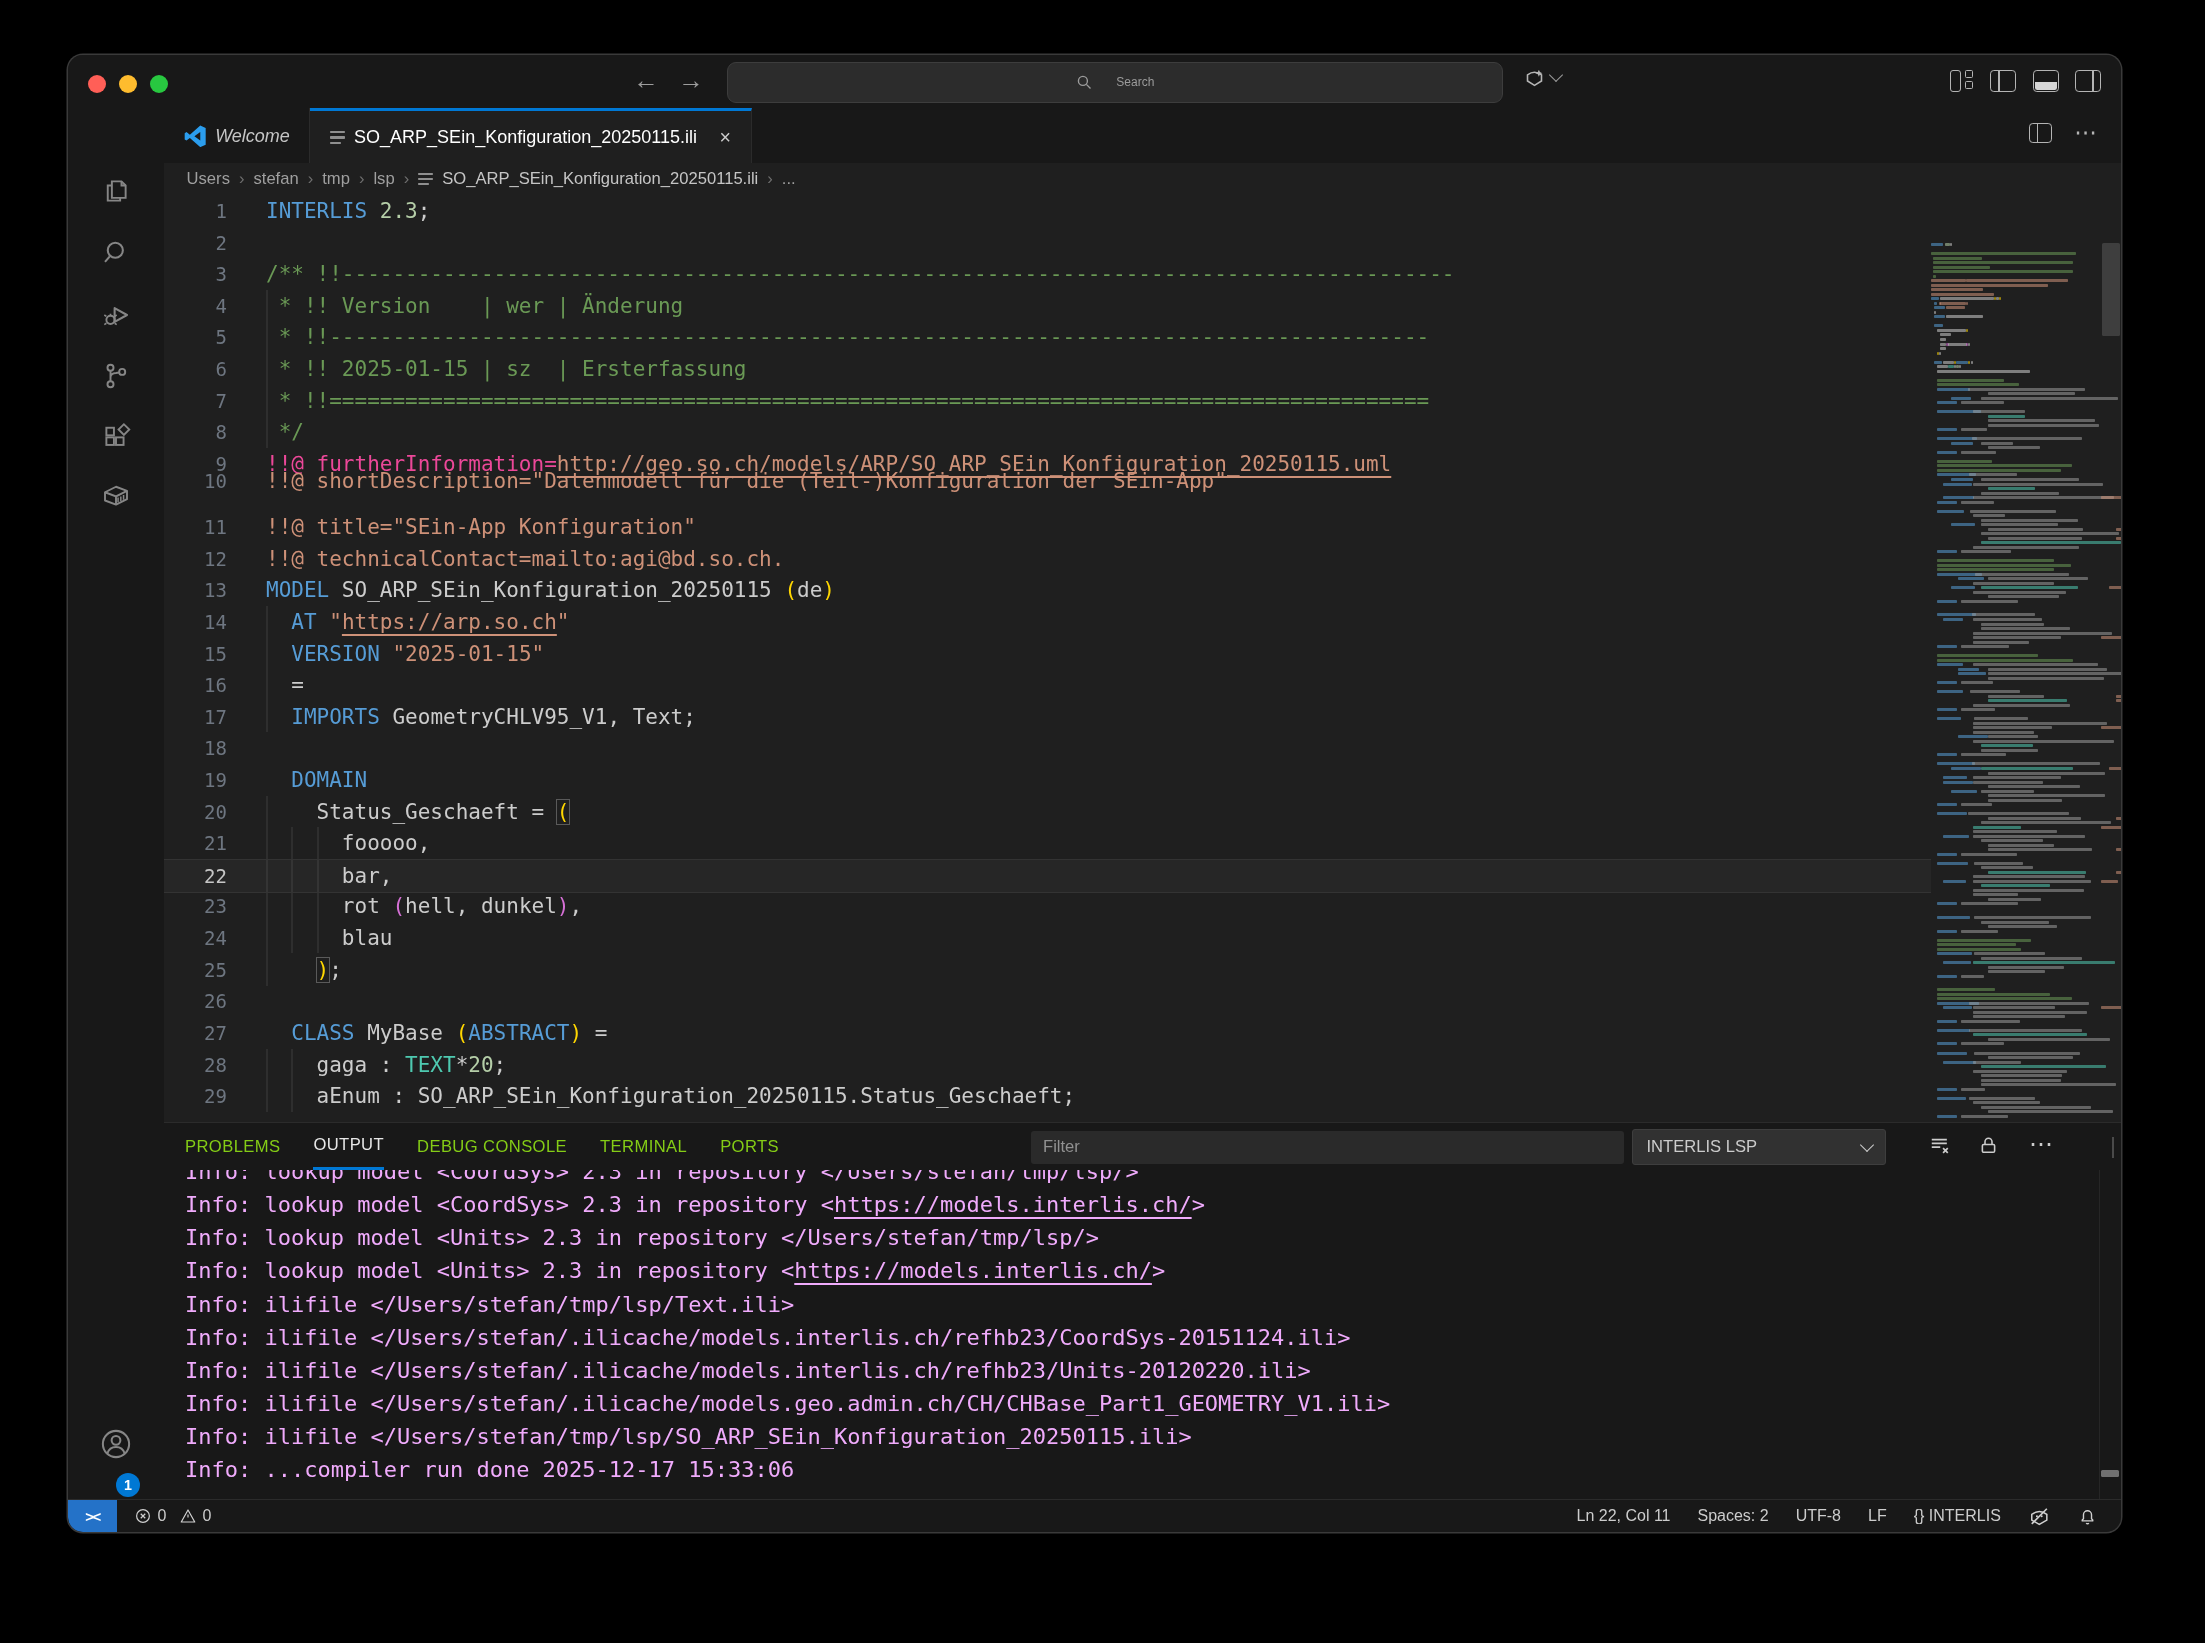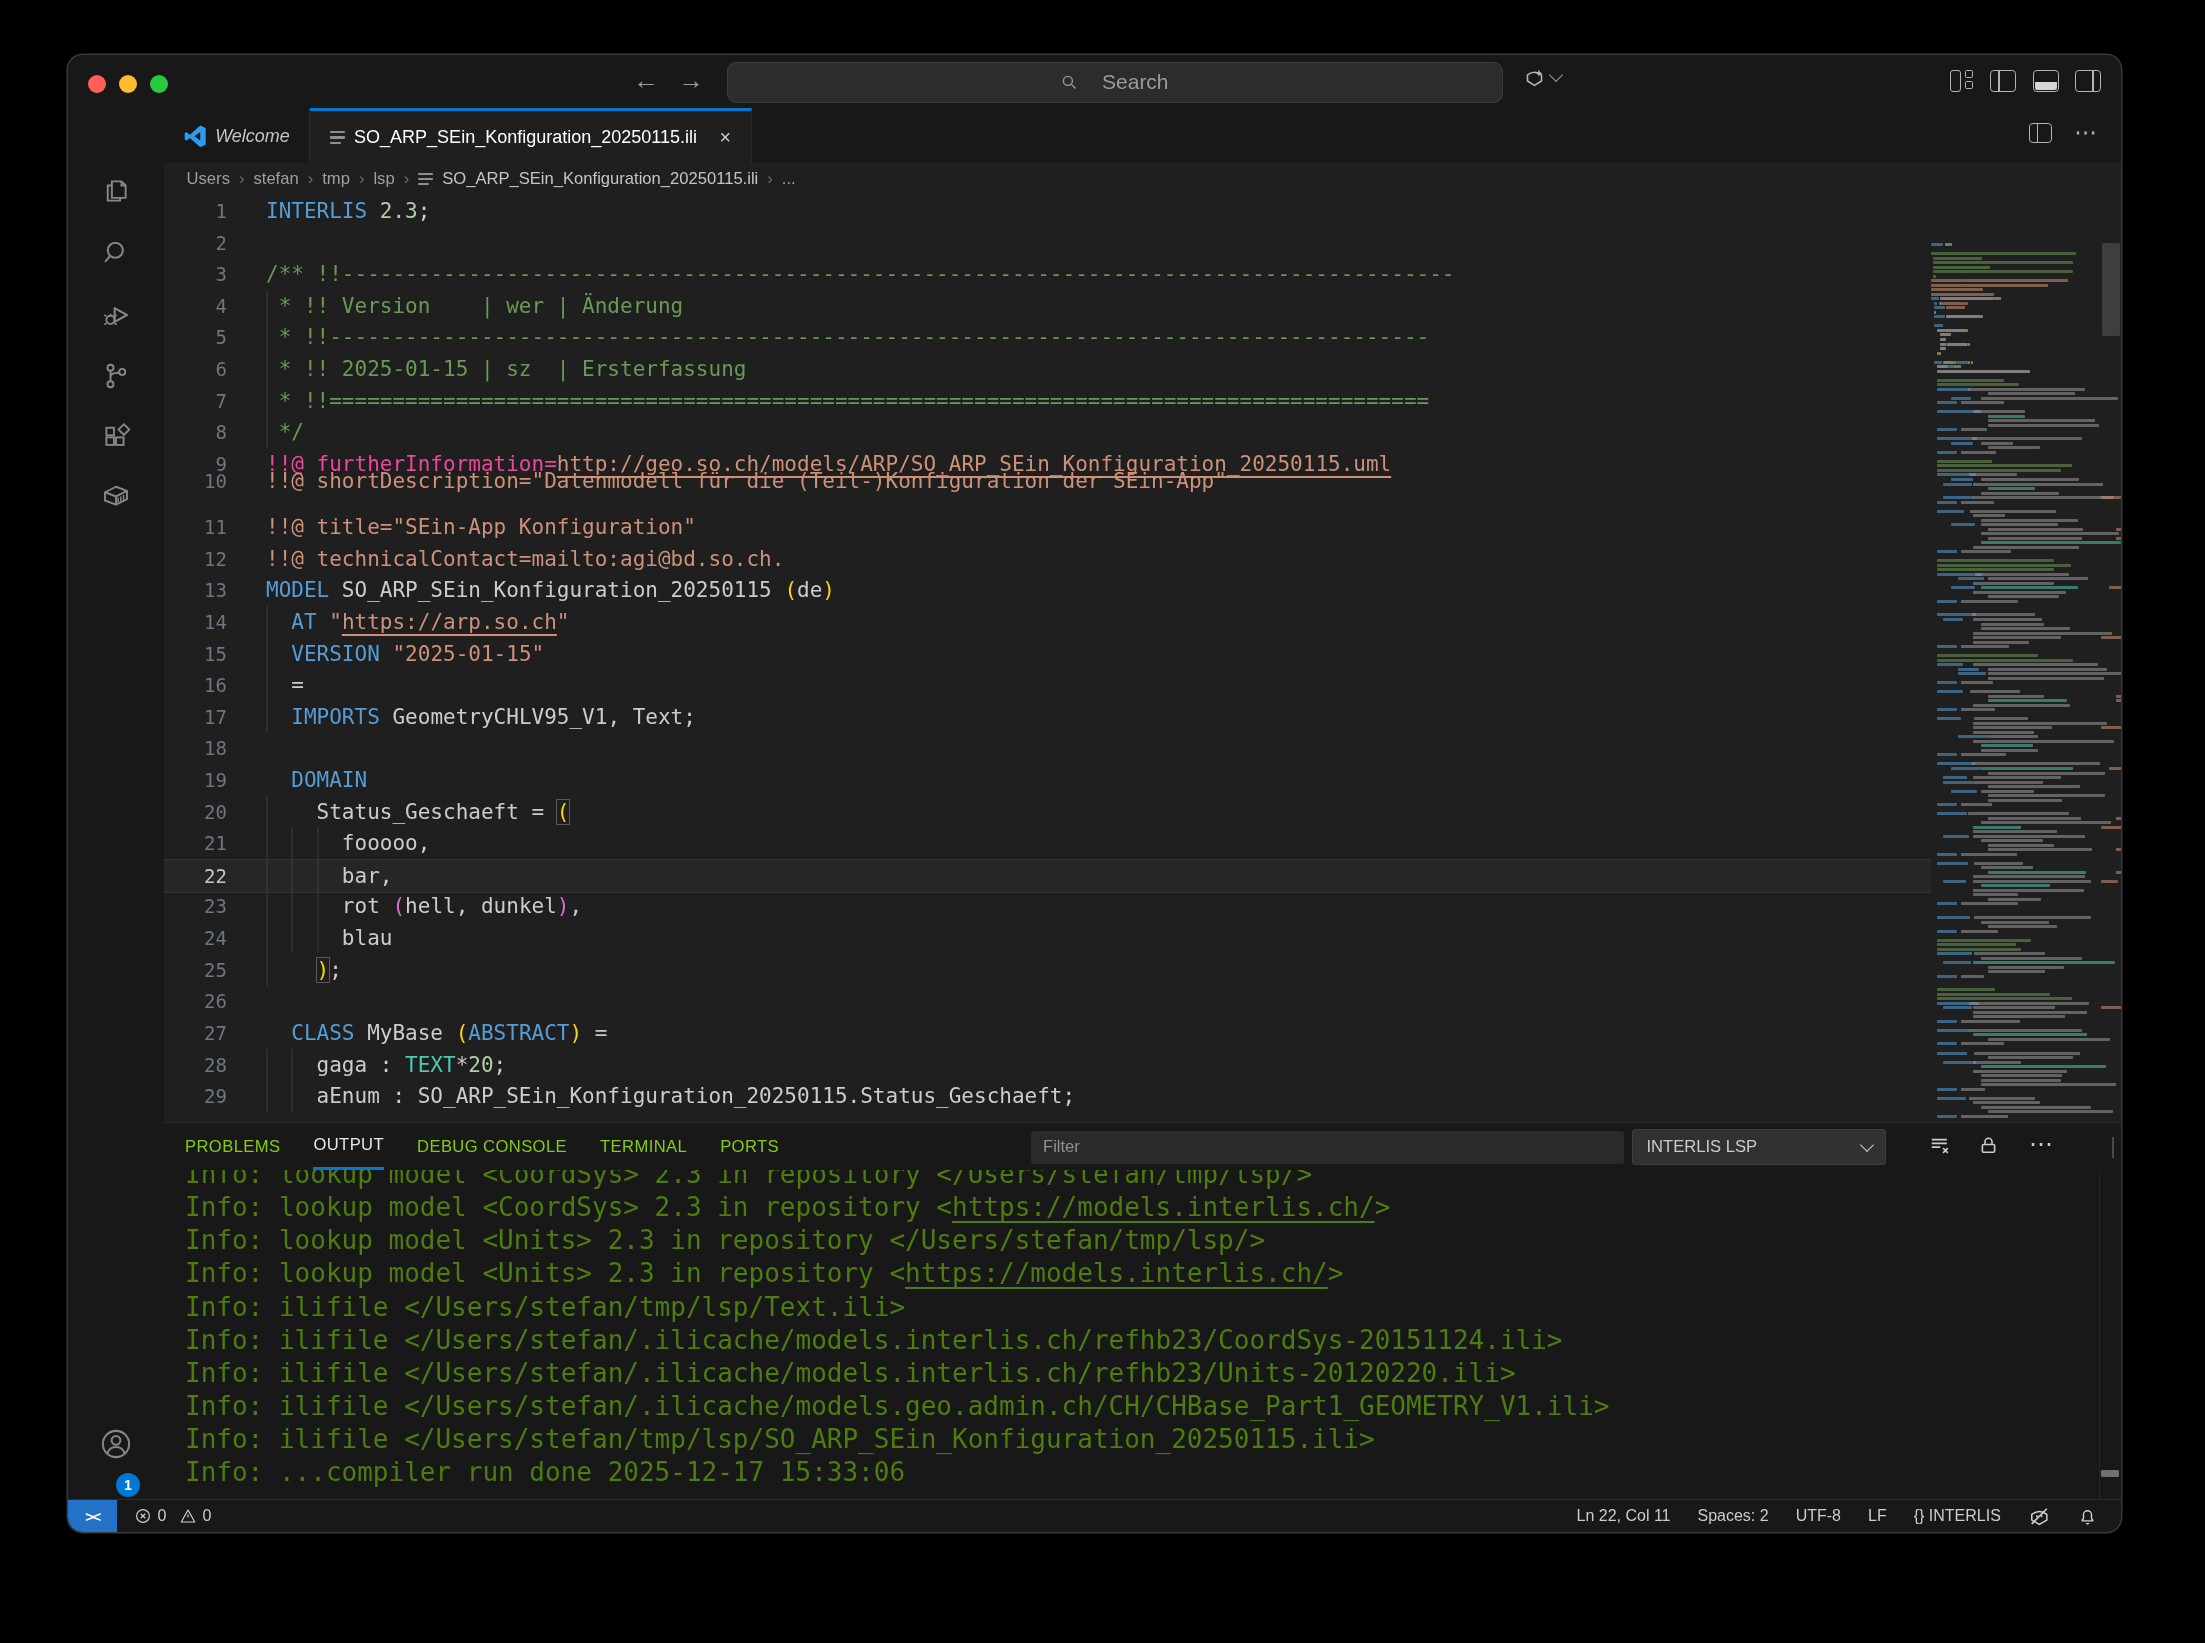--- a/index.html
+++ b/index.html
@@ -6,21 +6,21 @@
   .page{position:relative;width:2205px;height:1644px;background:#000;overflow:hidden;
         font-family:"Liberation Sans",sans-serif;color:#cccccc;}
   .window{position:absolute;left:68px;top:55px;width:2053px;height:1477px;background:#1f1f1f;
           border-radius:15px;overflow:hidden;box-shadow:0 0 0 1.5px #3a3a3a,0 30px 90px rgba(0,0,0,.8);}
   
   .titlebar{position:absolute;left:0;top:0;width:100%;height:53px;background:#181818;border-bottom:1.5px solid #2b2b2b;}
   .tl{position:absolute;top:20.3px;width:18px;height:18px;border-radius:50%;}
   .nav{position:absolute;top:10.5px;font-size:25.6px;color:#9d9d9d;width:30px;text-align:center;}
   .searchbox{position:absolute;left:659px;top:6.8px;width:774px;height:39px;background:#2c2c2c;
              border:1.5px solid #3d3d3d;border-radius:9px;display:flex;align-items:center;justify-content:center;
-             gap:24px;color:#9b9b9b;font-size:21px;}
+             gap:24px;color:#9b9b9b;font-size:12px;}
   .copilot{position:absolute;left:1456px;top:12px;display:flex;align-items:center;gap:6px;color:#b5b5b5;}
   .tb-icons{position:absolute;right:19.6px;top:15px;display:flex;gap:16.6px;}
   .lay{width:24px;height:19.6px;border:1.5px solid #b4b4b4;border-radius:3.8px;position:relative;}
   .lay.l::after{content:"";position:absolute;left:6.8px;top:0;bottom:0;width:1.5px;background:#b4b4b4;}
   .lay.r::after{content:"";position:absolute;right:6.8px;top:0;bottom:0;width:1.5px;background:#b4b4b4;}
   .lay.b::after{content:"";position:absolute;left:0.8px;right:0.8px;bottom:0.8px;height:7.5px;background:#d6d6d6;border-radius:0 0 2.3px 2.3px;}
   .lay.c{border:none;}
   .lay.c .bar{position:absolute;left:0;top:0;width:9px;height:19.6px;border:1.5px solid #b4b4b4;border-radius:3px;}
   .lay.c .d1,.lay.c .d2{position:absolute;left:15px;width:6px;height:6px;border:1.5px solid #b4b4b4;border-radius:1.5px;}
   .lay.c .d2{top:10.5px;}
@@ -56,21 +56,21 @@
   .tok-u{text-decoration:underline;text-underline-offset:4.5px;}
   .tok-b{outline:1.5px solid #5a5a5a;outline-offset:0.8px;}
   .iguide{position:absolute;width:1.5px;background:rgba(255,255,255,0.07);}
   
   .minimap{position:absolute;right:21px;top:0;width:169px;bottom:0;}
   .mm-row{position:absolute;height:3px;border-radius:0.8px;}
   .vscroll{position:absolute;right:1.5px;top:48px;width:18px;height:93px;background:rgba(121,121,121,0.35);border-radius:1.5px;}
   
   .panel{position:absolute;left:96px;top:1067px;right:0;height:378px;background:#181818;border-top:1.5px solid #2b2b2b;}
   .panel-log{position:absolute;left:0;top:0;right:22.6px;bottom:0;overflow:hidden;}
-  .log-row{position:absolute;left:21px;font-family:"DejaVu Sans Mono",monospace;font-size:26px;white-space:pre;color:#4d7c0f;}
+  .log-row{position:absolute;left:21px;font-family:"DejaVu Sans Mono",monospace;font-size:22px;white-space:pre;color:#f0abfc;}
   .panel-header{position:absolute;left:0;top:0;right:0;height:47px;background:#181818;display:flex;align-items:center;
                 padding-left:21px;z-index:2;}
   .ptab{font-size:16.6px;letter-spacing:0.4px;color:#84cc16;margin-right:33px;height:44px;display:flex;align-items:center;}
   .ptab.active{color:#e7e7e7;border-bottom:3px solid #0078d4;}
   .pfilter{position:absolute;left:867px;top:7.5px;width:593px;height:33px;background:#2a2a2a;border:none;border-radius:3px;
            color:#cccccc;font-size:16.6px;padding:0 12px;box-sizing:border-box;}
   .pfilter::placeholder{color:#919191;}
   .pselect{position:absolute;left:1468px;top:6px;width:254px;height:36px;background:#313131;border:1.5px solid #3e3e3e;border-radius:3px;
            display:flex;align-items:center;justify-content:space-between;padding:0 13.5px;font-size:16.6px;color:#cccccc;box-sizing:border-box;}
   .chev{width:9px;height:9px;border-right:1.5px solid #cccccc;border-bottom:1.5px solid #cccccc;transform:rotate(45deg);margin-top:-4.5px;}

